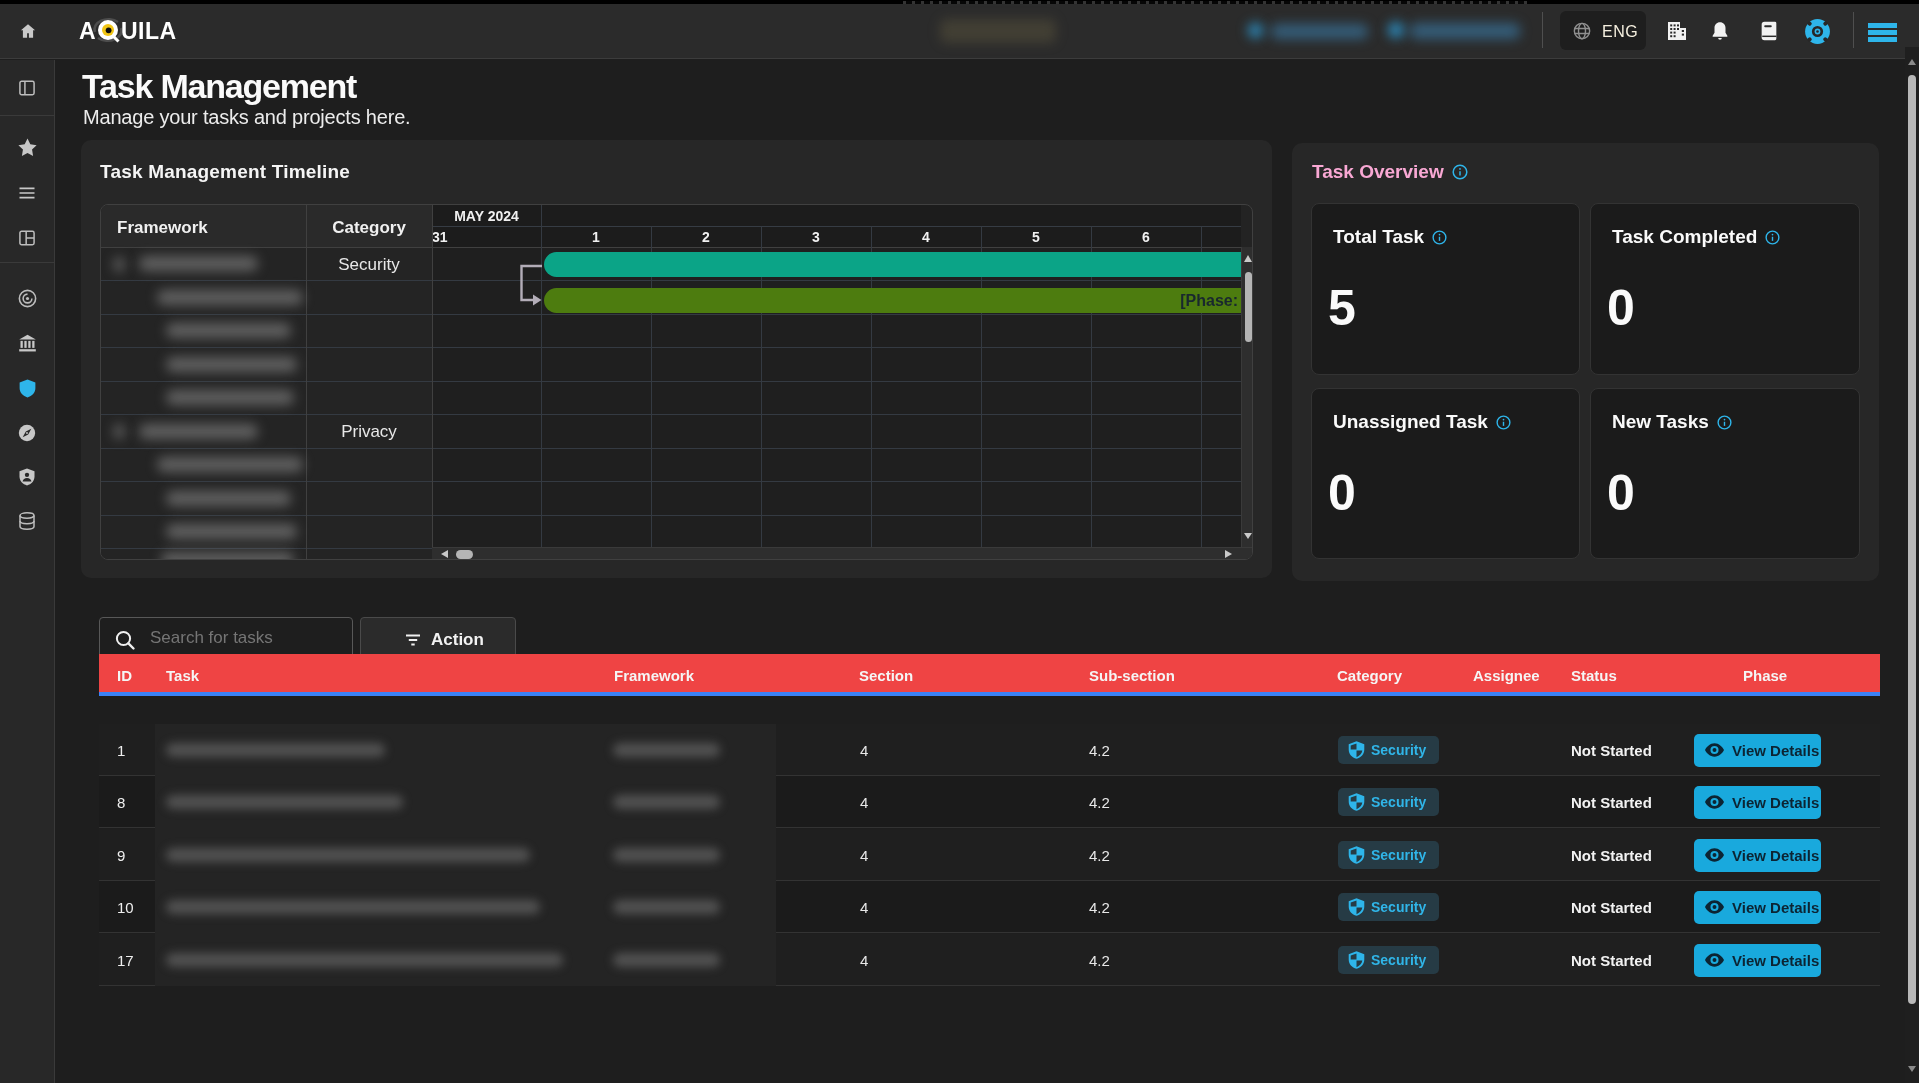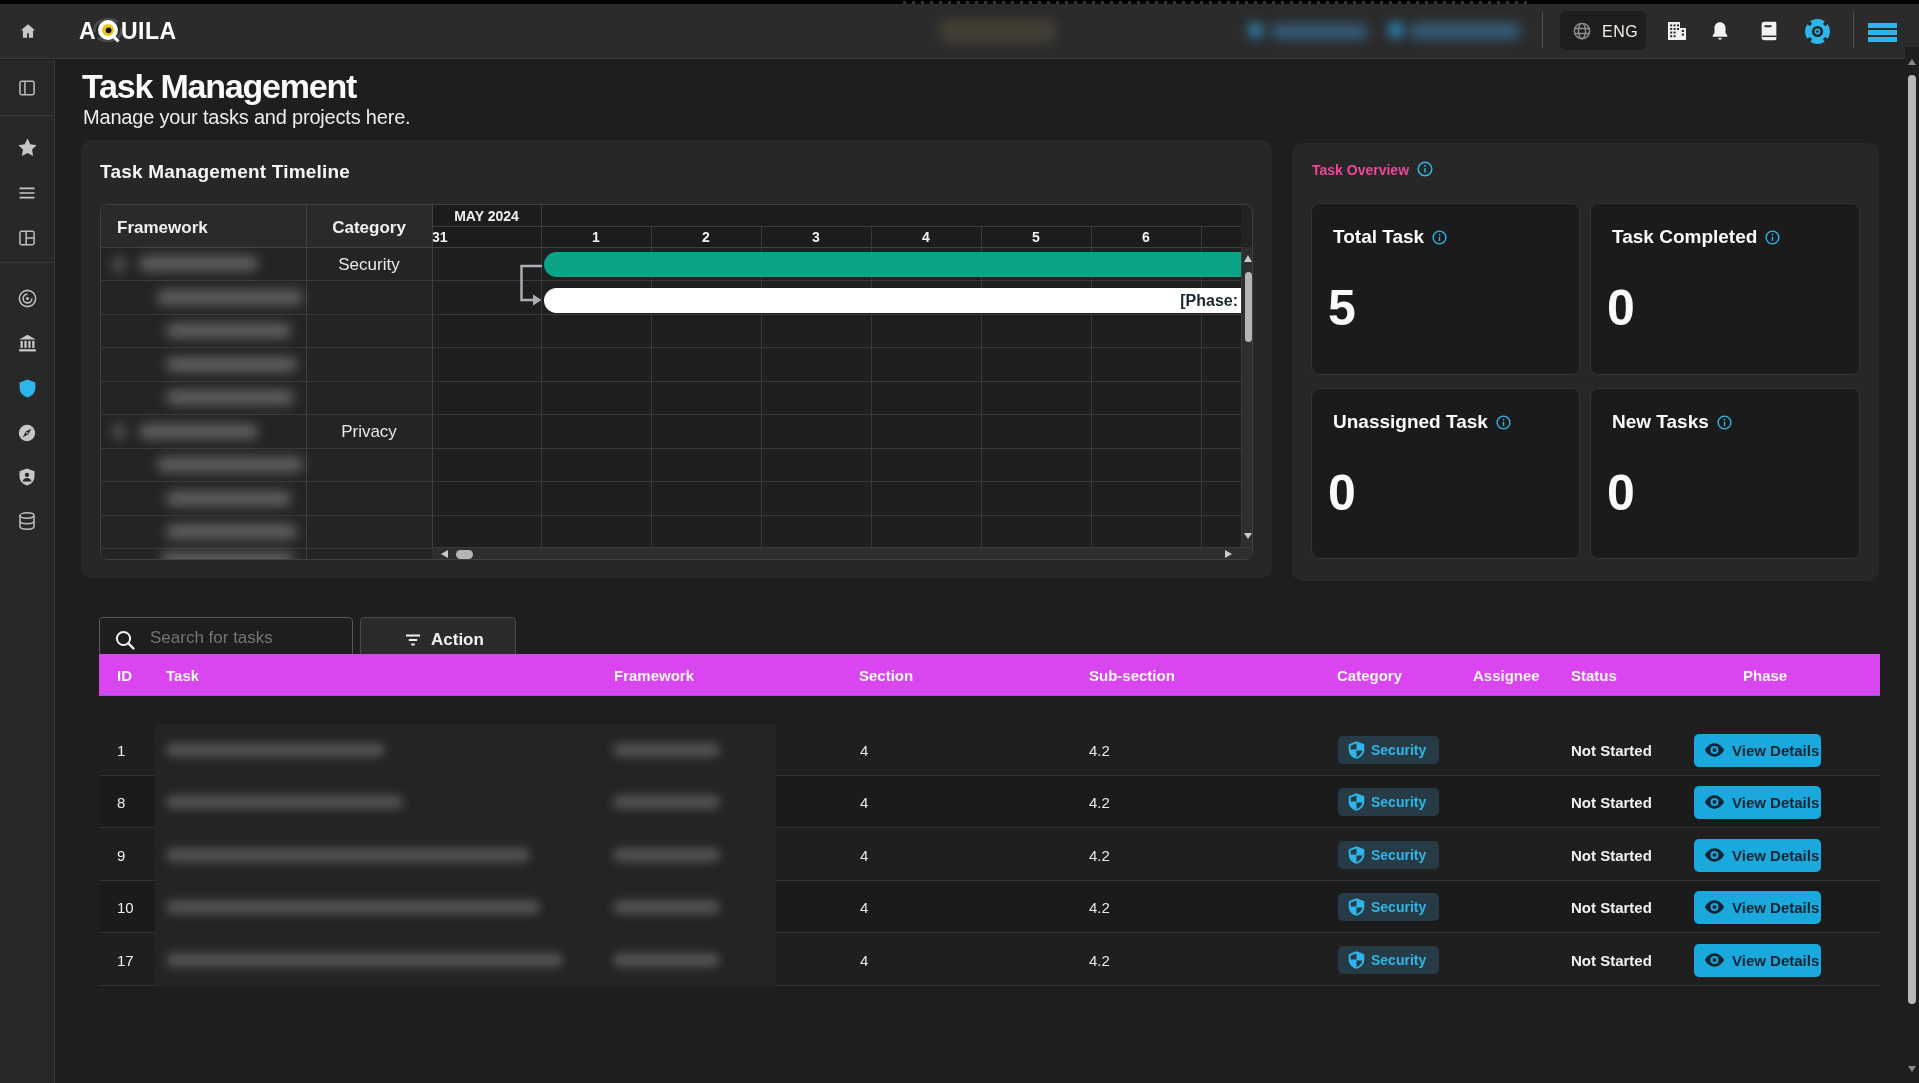--- a/index.html
+++ b/index.html
@@ -49,22 +49,22 @@
   .info { display:inline-block; vertical-align:-2px; margin-left:8px; }
   
   #search { left:99px; top:617px; width:254px; height:44px; border:1px solid #585858;
     border-radius:4px; background:#1e1e1e; }
   #search input { position:absolute; left:50px; top:10px; width:190px; border:0; outline:0;
     background:transparent; color:#9d9d9d; font-size:17px; font-family:"Liberation Sans",sans-serif; }
   #filter { left:360px; top:617px; width:156px; height:44px; border:1px solid #4a4a4a;
     border-radius:4px; background:#2b2b2b; }
   #filter span { position:absolute; left:70px; top:12px; font-size:17px; font-weight:700; color:#f2f2f2; }
   
-  #thead { left:99px; top:654px; width:1781px; height:42px; background:#d946ef;
-    border-bottom:1px solid #3b82f6; }
+  #thead { left:99px; top:654px; width:1781px; height:42px; background:#ef4444;
+    border-bottom:4px solid #3b82f6; }
   .th { position:absolute; top:13px; font-size:15px; font-weight:700; color:#f5f5f5; }
   .trow { position:absolute; left:99px; width:1781px; height:52px; border-bottom:1px solid #333;
     background:#1f1f1f; }
   .tid { position:absolute; left:18px; top:18px; font-size:15px; color:#efefef; }
   .tval { position:absolute; top:18px; font-size:15px; color:#e8e8e8; }
   .tblur { position:absolute; background:rgba(145,145,145,0.42); border-radius:7px;
     filter:blur(5px); height:14px; }
   .badge { position:absolute; left:1239px; top:12px; height:28px; background:#263b45;
     border-radius:5px; color:#30b5e8; font-size:14px; font-weight:700; }
   .badge span { position:absolute; left:33px; top:6px; }
@@ -289,34 +289,34 @@
   <div class="gblur" style="left:65px;top:286px;width:125px"></div>
   <div class="gblur" style="left:65px;top:319px;width:131px"></div>
   <div class="gblur" style="left:60px;top:347px;width:133px"></div>
 
   <svg style="position:absolute;left:412px;top:52px" width="36" height="52" viewBox="0 0 36 52">
     <path d="M29 9 H8.5 V43 H20" fill="none" stroke="#b3adb8" stroke-width="2.4"></path>
     <path d="M20 37.5 28.5 43 20 48.5z" fill="#b3adb8"></path>
   </svg>
 
   <div style="position:absolute;left:443px;top:47px;width:697px;height:25px;background:#0ba487;border-radius:13px 0 0 13px"></div>
-  <div style="position:absolute;left:443px;top:83px;width:697px;height:25px;background:#ffffff;border-radius:13px 0 0 13px;color:#19282e;font-size:16px;font-weight:700;text-align:right;line-height:25px;padding-right:3px">[Phase:</div>
+  <div style="position:absolute;left:443px;top:83px;width:697px;height:25px;background:#4d7c0f;border-radius:13px 0 0 13px;color:#19282e;font-size:16px;font-weight:700;text-align:right;line-height:25px;padding-right:3px">[Phase:</div>
 
   <div style="position:absolute;left:1140px;top:42px;width:13px;height:314px;background:#2e2e2e;border-left:1px solid #3a3a3a"></div>
   <div style="position:absolute;left:1142.5px;top:50px;width:0;height:0;border-left:4.5px solid transparent;border-right:4.5px solid transparent;border-bottom:7px solid #c9c9c9"></div>
   <div style="position:absolute;left:1143.5px;top:67px;width:7px;height:70px;background:#b5b5b5;border-radius:4px"></div>
   <div style="position:absolute;left:1143px;top:328px;width:0;height:0;border-left:4px solid transparent;border-right:4px solid transparent;border-top:6px solid #c9c9c9"></div>
 
   <div style="position:absolute;left:331px;top:342px;width:822px;height:14px;background:#2e2e2e;border-top:1px solid #3a3a3a"></div>
   <div style="position:absolute;left:340px;top:345px;width:0;height:0;border-top:4.5px solid transparent;border-bottom:4.5px solid transparent;border-right:7px solid #c9c9c9"></div>
   <div style="position:absolute;left:355px;top:344.5px;width:17px;height:9px;background:#b5b5b5;border-radius:4.5px"></div>
   <div style="position:absolute;left:1124px;top:345px;width:0;height:0;border-top:4.5px solid transparent;border-bottom:4.5px solid transparent;border-left:7px solid #c9c9c9"></div>
 </div>
 <div class="abs card" id="ocard">
-  <div style="position:absolute;left:20px;top:18px;font-size:14px;font-weight:700;color:#ec4899">Task Overview<svg class="info" width="16" height="16" viewBox="0 0 16 16">
+  <div style="position:absolute;left:20px;top:18px;font-size:19px;font-weight:700;color:#f9a8d4">Task Overview<svg class="info" width="16" height="16" viewBox="0 0 16 16">
         <circle cx="8" cy="8" r="6.8" fill="none" stroke="#2eb5ea" stroke-width="1.5"></circle>
         <circle cx="8" cy="4.9" r="0.9" fill="#2eb5ea"></circle>
         <path d="M8 7.2v4.4" stroke="#2eb5ea" stroke-width="1.5"></path>
       </svg></div>
   <div class="obox" style="left:19px;top:60px">
     <div class="olabel">Total Task<svg class="info" width="15" height="15" viewBox="0 0 16 16">
           <circle cx="8" cy="8" r="6.8" fill="none" stroke="#2eb5ea" stroke-width="1.5"></circle>
           <circle cx="8" cy="4.9" r="0.9" fill="#2eb5ea"></circle>
           <path d="M8 7.2v4.4" stroke="#2eb5ea" stroke-width="1.5"></path>
         </svg></div>

